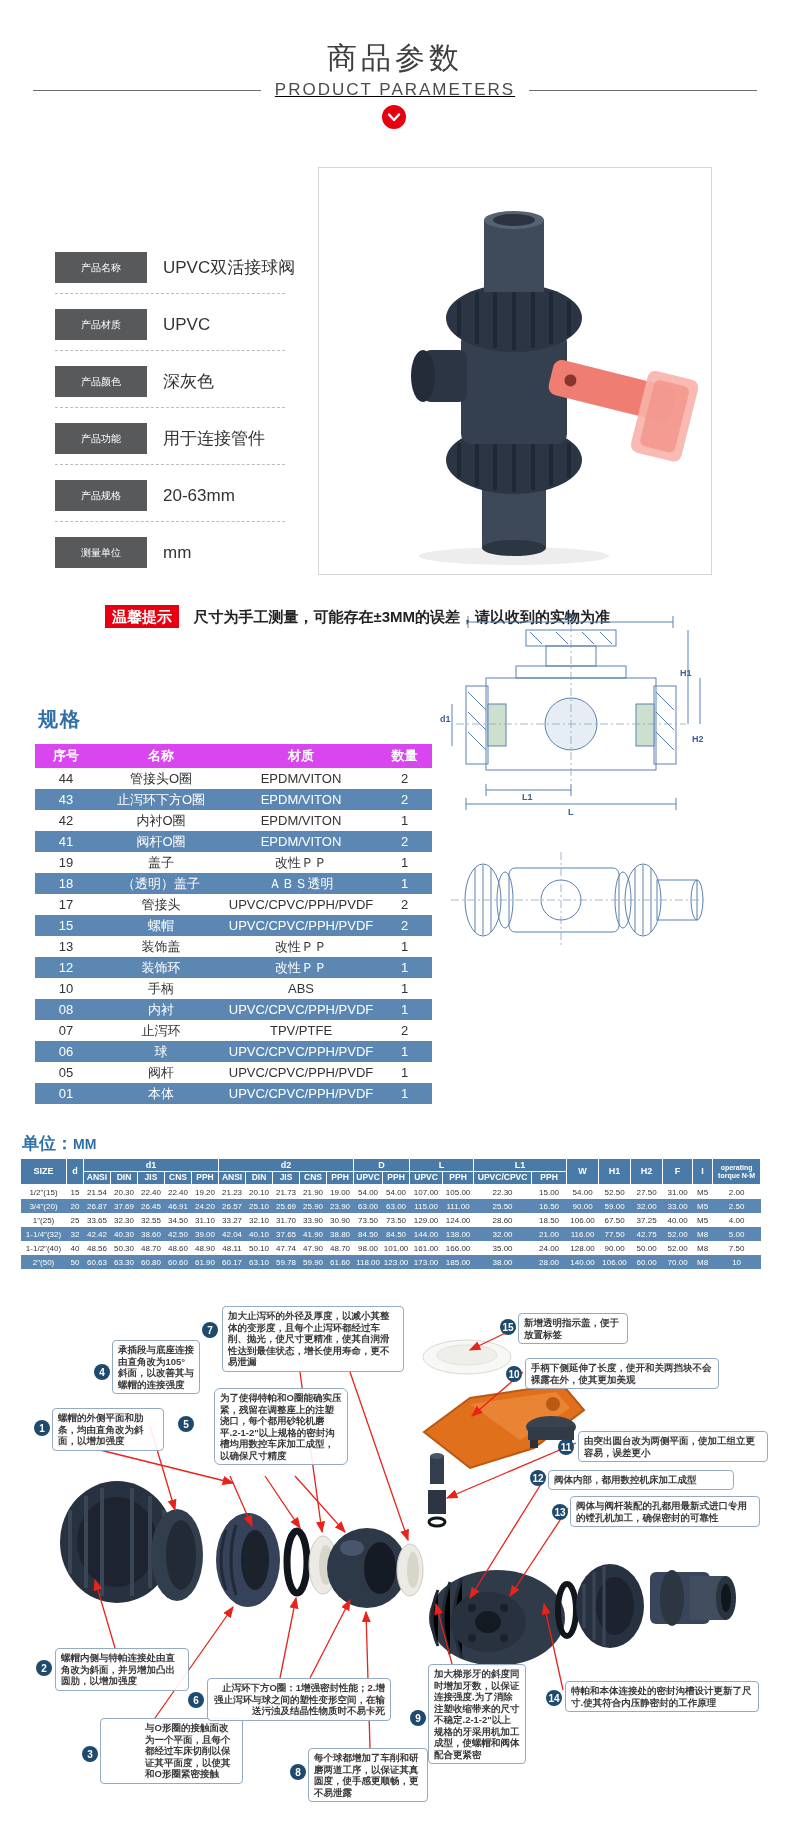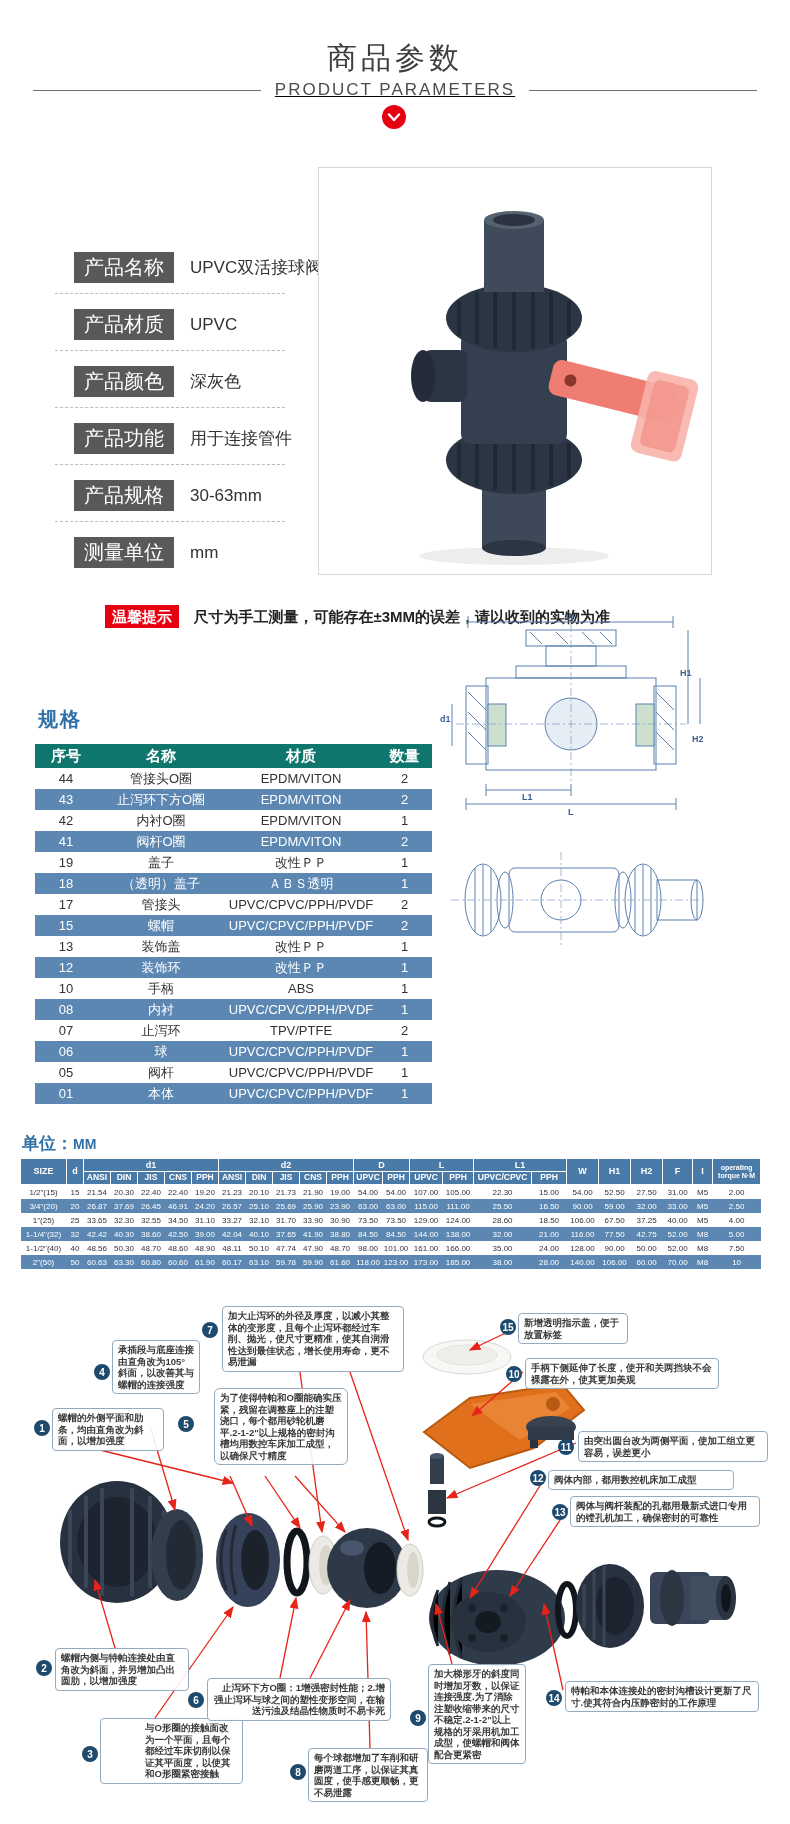--- a/index.html
+++ b/index.html
@@ -10,37 +10,37 @@
   .hdr-title{position:absolute;top:38px;left:0;width:790px;text-align:center;
              font-size:30px;color:#3f3f3f;letter-spacing:4px;font-weight:500;}
   .hdr-sub{position:absolute;top:80px;left:0;width:790px;display:flex;align-items:center;justify-content:center;text-decoration:underline;}
   .hdr-sub .hline{width:228px;border-top:1px solid #6d6d6d;}
   .hdr-sub .sub-text{margin:0 14px;font-size:17px;color:#4c4c4c;letter-spacing:2px;}
   .chev{position:absolute;top:104px;left:381px;width:26px;height:26px;}
 
   
   #info-rows{position:absolute;left:55px;top:252px;width:250px;}
   .info-row{position:absolute;left:0;height:32px;white-space:nowrap;}
-  .info-label{display:inline-block;width:100px;height:31px;line-height:31px;text-align:center;
-              background:#58595b;color:#fff;font-size:20px;vertical-align:middle;margin-left:19px;}
+  .info-label{display:inline-block;width:92px;height:31px;line-height:31px;text-align:center;
+              background:#58595b;color:#fff;font-size:10px;vertical-align:middle;}
   .info-value{font-size:17px;color:#333;margin-left:16px;vertical-align:middle;}
   .info-divider{position:absolute;left:0;width:230px;border-top:1px dashed #bdbdbd;}
 
   .photo-box{position:absolute;left:318px;top:167px;width:392px;height:406px;border:1px solid #d6d6d6;background:#fff;}
 
   
   .notice{position:absolute;left:105px;top:608px;white-space:nowrap;}
   .notice-tag{background:#e60012;color:#fff;font-size:15px;font-weight:bold;padding:3px 7px;}
   .notice-text{font-size:15px;color:#222;font-weight:600;margin-left:10px;}
 
   
   .spec-title{position:absolute;left:38px;top:706px;font-size:20px;font-weight:bold;color:#2f6fa7;letter-spacing:2px;}
   #spec-table{position:absolute;left:35px;top:744px;width:397px;}
   #spec-table table{border-collapse:collapse;table-layout:fixed;width:397px;}
-  #spec-table th{background:#0f766e;color:#fff;font-size:15px;font-weight:bold;height:24px;padding:0;}
+  #spec-table th{background:#d946ef;color:#fff;font-size:13px;font-weight:bold;height:24px;padding:0;}
   #spec-table td{text-align:center;font-size:13px;height:21px;padding:0;}
   #spec-table tbody tr:nth-child(even){background:#5b87b2;}
   #spec-table tbody tr:nth-child(even) td{color:#fff;}
   #spec-table tbody tr:nth-child(odd) td{color:#333;}
 
   .cad{position:absolute;left:438px;top:612px;width:275px;height:352px;}
 
   
   .unit-label{position:absolute;left:22px;top:1132px;color:#2f6fa7;font-weight:bold;}
   .unit-label .u1{font-size:17px;}
@@ -83,21 +83,21 @@
 
   <div id="info-rows">
       <div class="info-row" style="top: 0px;"><span class="info-label">产品名称</span><span class="info-value">UPVC双活接球阀</span></div>
       <div class="info-divider" style="top: 41px;"></div>
       <div class="info-row" style="top: 57px;"><span class="info-label">产品材质</span><span class="info-value">UPVC</span></div>
       <div class="info-divider" style="top: 98px;"></div>
       <div class="info-row" style="top: 114px;"><span class="info-label">产品颜色</span><span class="info-value">深灰色</span></div>
       <div class="info-divider" style="top: 155px;"></div>
       <div class="info-row" style="top: 171px;"><span class="info-label">产品功能</span><span class="info-value">用于连接管件</span></div>
       <div class="info-divider" style="top: 212px;"></div>
-      <div class="info-row" style="top: 228px;"><span class="info-label">产品规格</span><span class="info-value">30-63mm</span></div>
+      <div class="info-row" style="top: 228px;"><span class="info-label">产品规格</span><span class="info-value">20-63mm</span></div>
       <div class="info-divider" style="top: 269px;"></div>
       <div class="info-row" style="top: 285px;"><span class="info-label">测量单位</span><span class="info-value">mm</span></div>
     </div>
 
   <div class="photo-box">
     <svg width="390" height="404" viewBox="0 0 390 404">
       <ellipse cx="195" cy="388" rx="95" ry="9" fill="#ededed"></ellipse>
       <rect x="163" y="318" width="64" height="62" fill="#3d4958"></rect>
       <ellipse cx="195" cy="380" rx="32" ry="8" fill="#2c3643"></ellipse>
       <ellipse cx="195" cy="292" rx="68" ry="34" fill="#2b3544"></ellipse>

